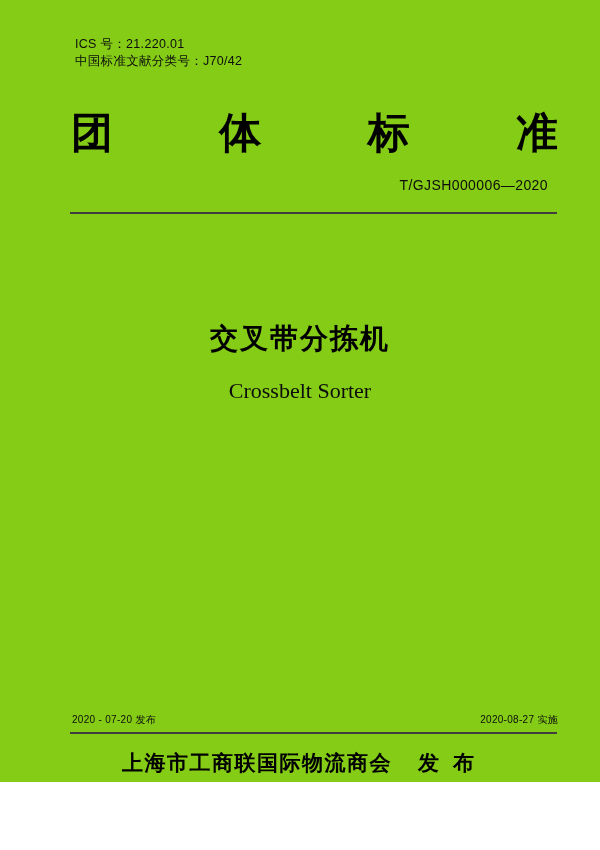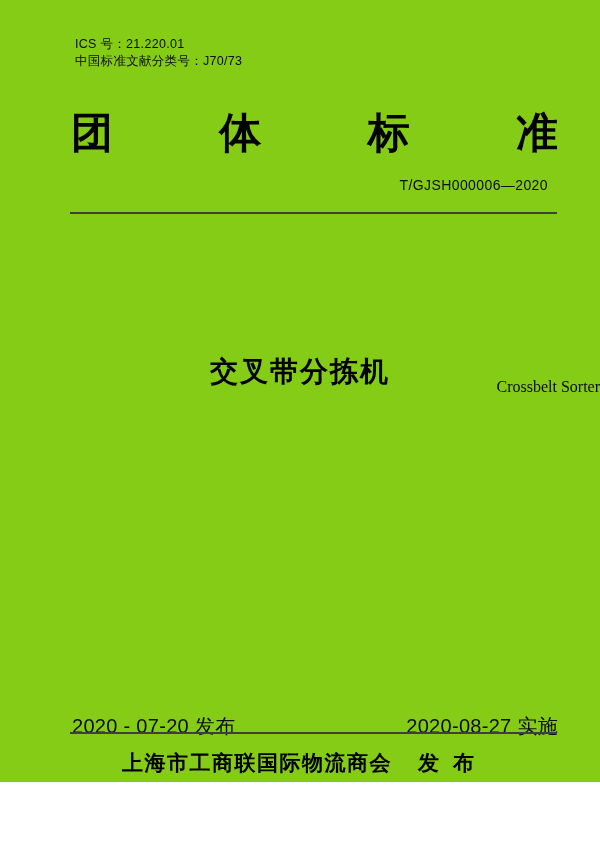--- a/index.html
+++ b/index.html
@@ -62,42 +62,41 @@
   .doc-title {
     position: absolute;
     left: 0;
     top: 320px;
     width: 100%;
     text-align: center;
     font-size: 28px;
     font-weight: 700;
     letter-spacing: 2px;
     color: #000000;
-    margin-top: 33px;
   }
   
   .doc-subtitle {
     position: absolute;
     left: 0;
     top: 378px;
     width: 100%;
-    text-align: right;
+    text-align: center;
     font-family: "Liberation Serif", serif;
-    font-size: 16px;
+    font-size: 22px;
     color: #0d0d0d;
   }
   
   .dates {
     position: absolute;
     left: 72px;
     right: 42px;
     top: 713px;
     display: flex;
     justify-content: space-between;
-    font-size: 20px;
+    font-size: 10px;
     letter-spacing: 0.3px;
     color: #0d0d0d;
   }
   
   .publisher {
     position: absolute;
     left: 0;
     top: 749px;
     width: 100%;
     display: flex;
@@ -113,21 +112,21 @@
     letter-spacing: 4px;
   }
 </style>
 </head>
 <body>
 
 <div class="page">
 
   <div class="classification">
     <div>ICS 号：21.220.01</div>
-    <div>中国标准文献分类号：J70/73</div>
+    <div>中国标准文献分类号：J70/42</div>
   </div>
 
   <div class="banner">
     <span>团</span>
     <span>体</span>
     <span>标</span>
     <span>准</span>
   </div>
 
   <div class="std-number">T/GJSH000006—2020</div>

